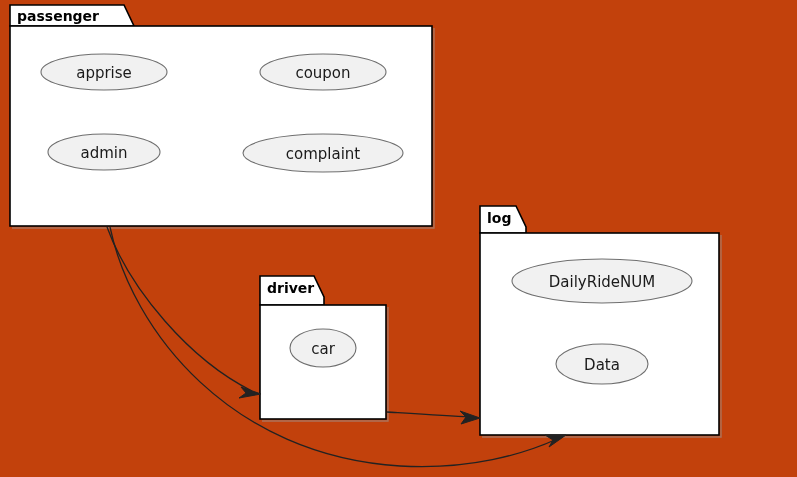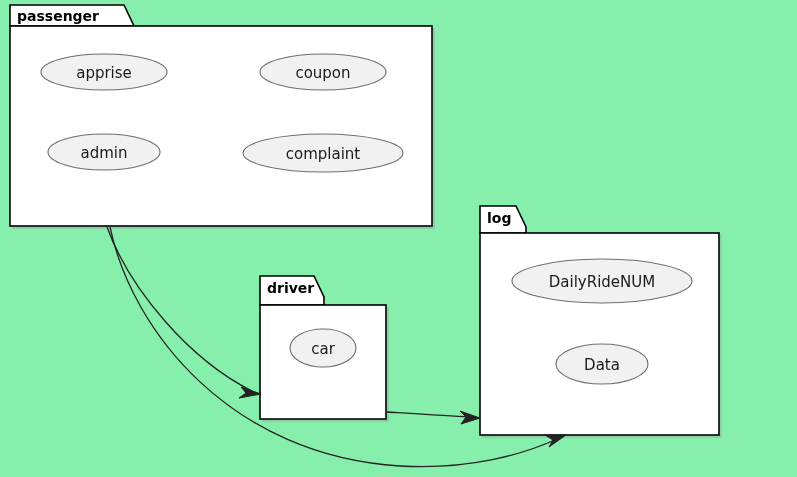--- a/index.html
+++ b/index.html
@@ -4,21 +4,21 @@
 <style>
   html, body {
     margin: 0;
     padding: 0;
     background: #FFFFFF;
   }
   #diagram-root {
     position: relative;
     width: 797px;
     height: 477px;
-    background: #86efac;
+    background: #c2410c;
     overflow: hidden;
     font-family: "DejaVu Sans", sans-serif;
   }
   svg.canvas {
     display: block;
     width: 797px;
     height: 477px;
   }
   .pkg-body {
     fill: #FFFFFF;

